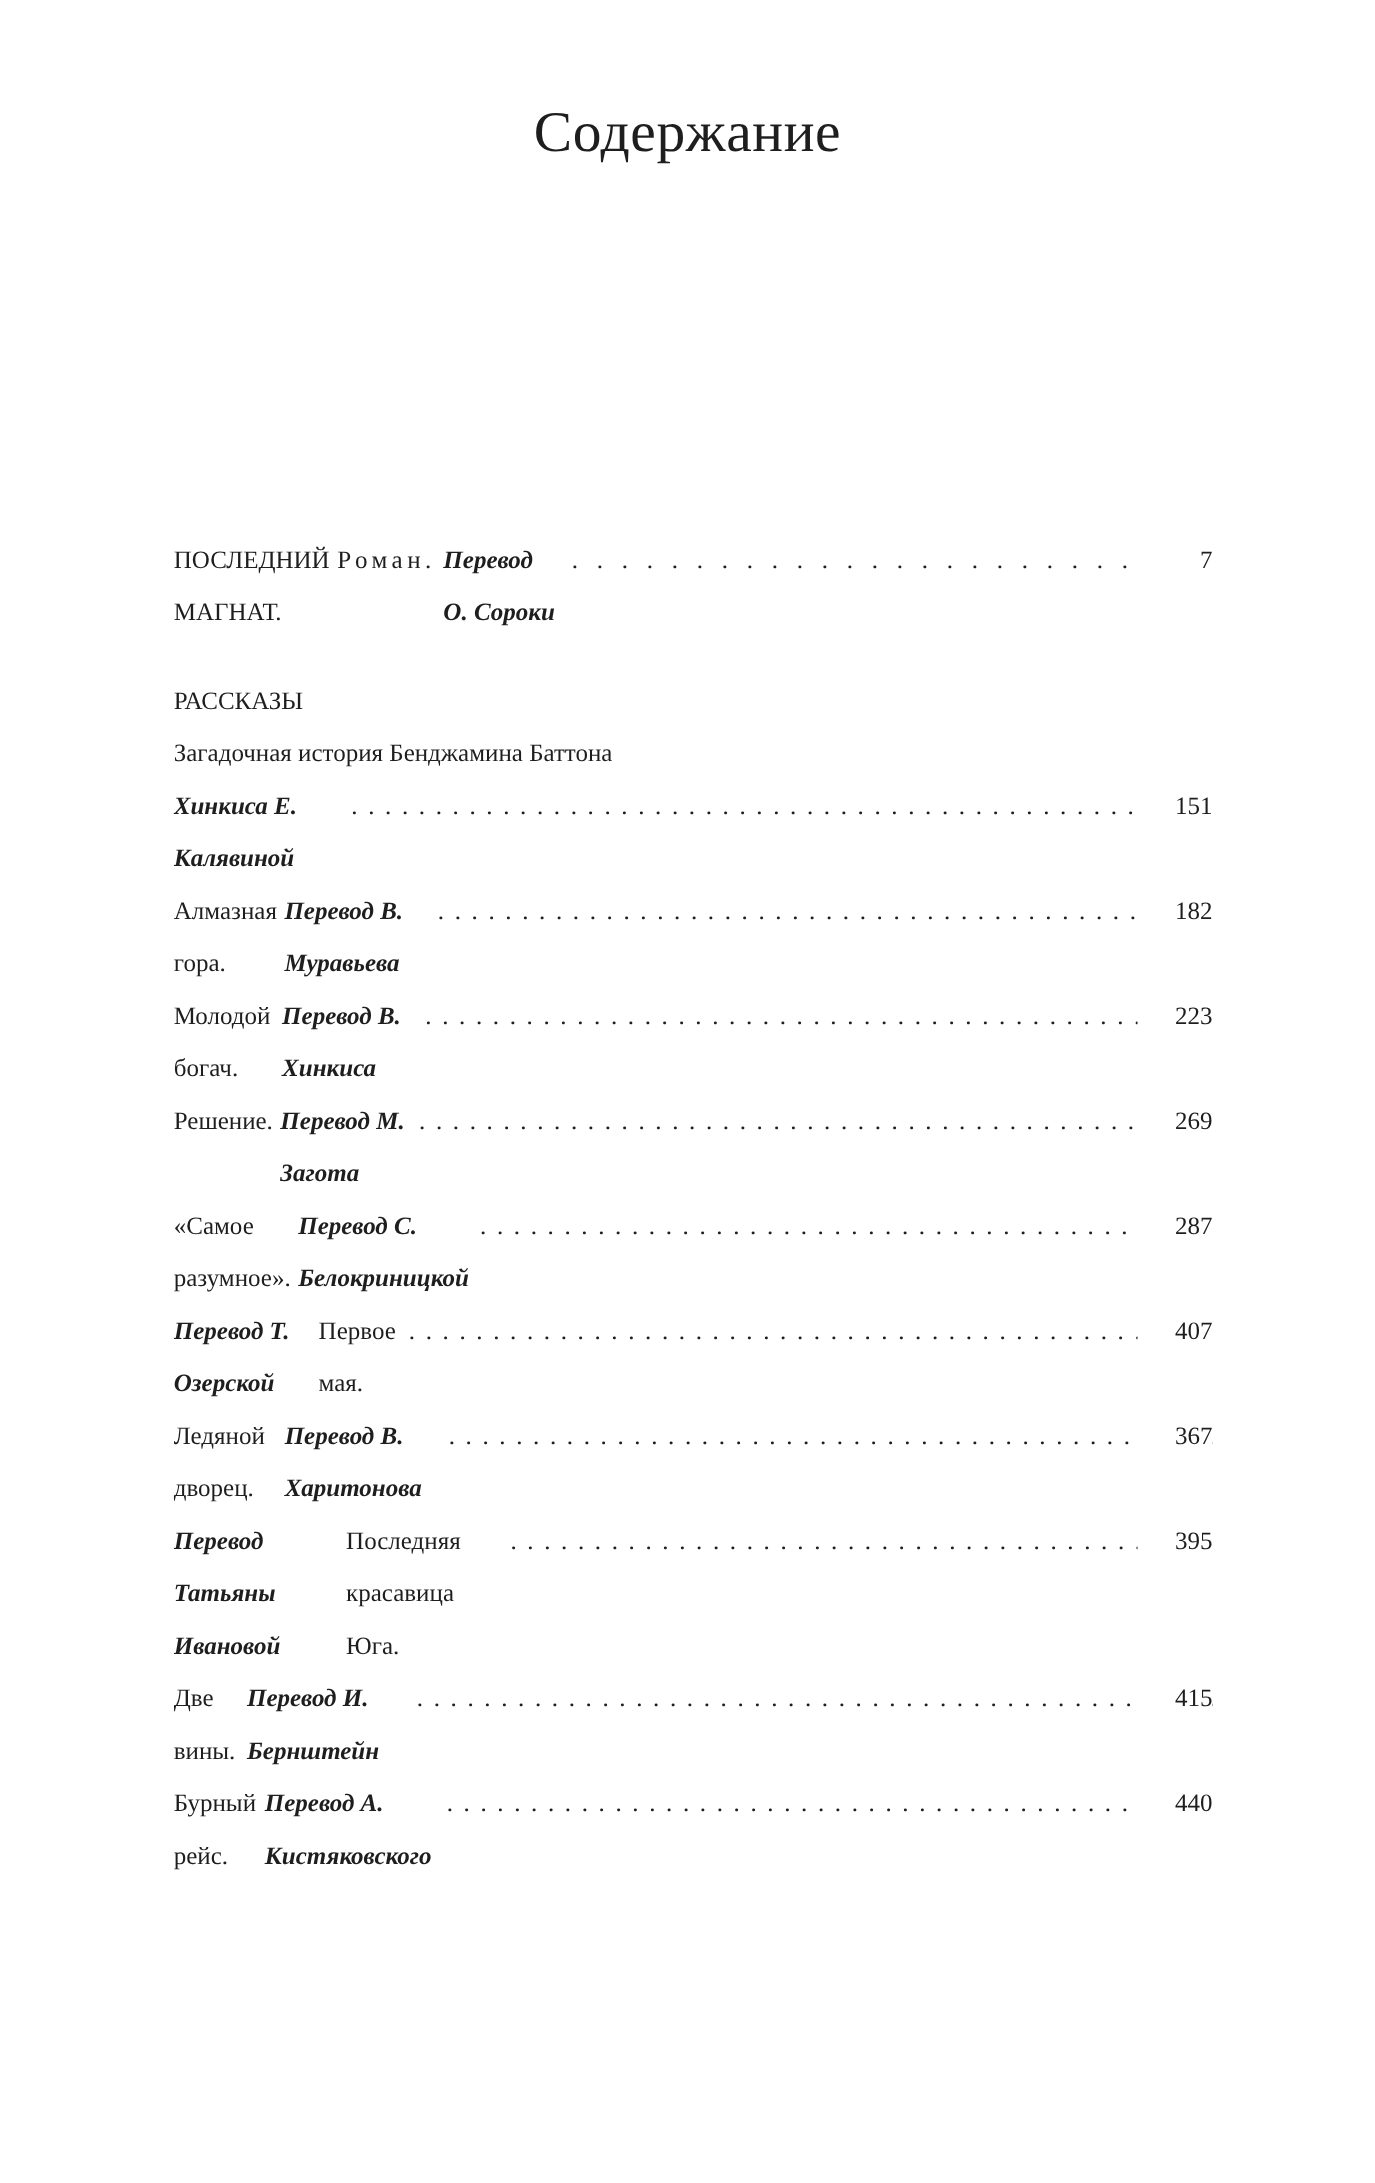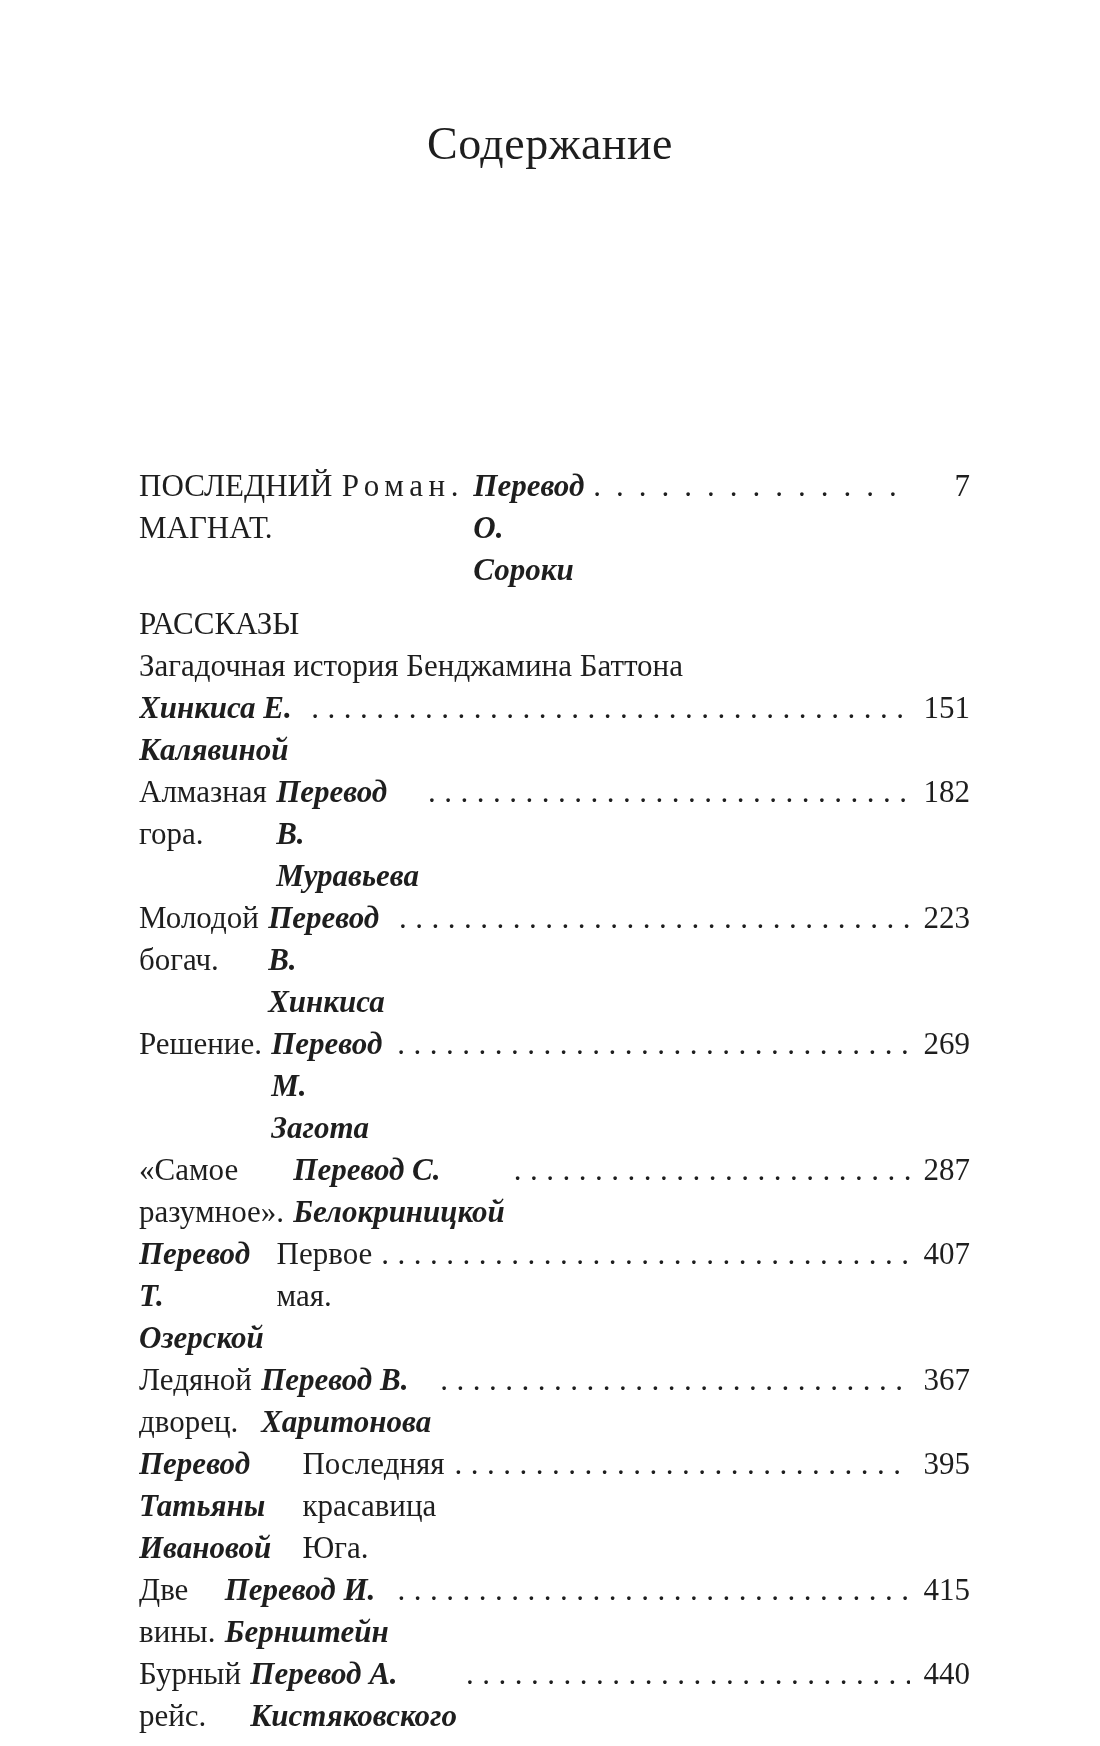--- a/index.html
+++ b/index.html
@@ -10,39 +10,39 @@
   body {
     width: 1100px;
     height: 1746px;
     position: relative;
     font-family: "Liberation Serif", "DejaVu Serif", serif;
     color: #1e1e1e;
     overflow: hidden;
   }
   .page-title {
     margin: 0;
-    padding-top: 116px;
+    padding-top: 78px;
     text-align: center;
     font-size: 46px;
     font-weight: 400;
     line-height: 56px;
     letter-spacing: 0.5px;
   }
   .toc {
     margin: 293px 130px 0 139px; 
   }
   .row {
     display: flex;
     align-items: baseline;
     line-height: 42px;
-    font-size: 31px;
+    font-size: 20px;
     overflow: hidden;
   }
   .row.heading {
-    margin-top: 12px;
+    margin-top: 29px;
     align-items: center;
   }
   .seg + .seg { margin-left: 0.30em; }
   .genre { letter-spacing: 0.18em; }
   .italic { font-style: italic; font-weight: bold; }
   .leader {
     flex: 1 1 auto;
     min-width: 0;
     white-space: nowrap;
     margin-left: 9px;

